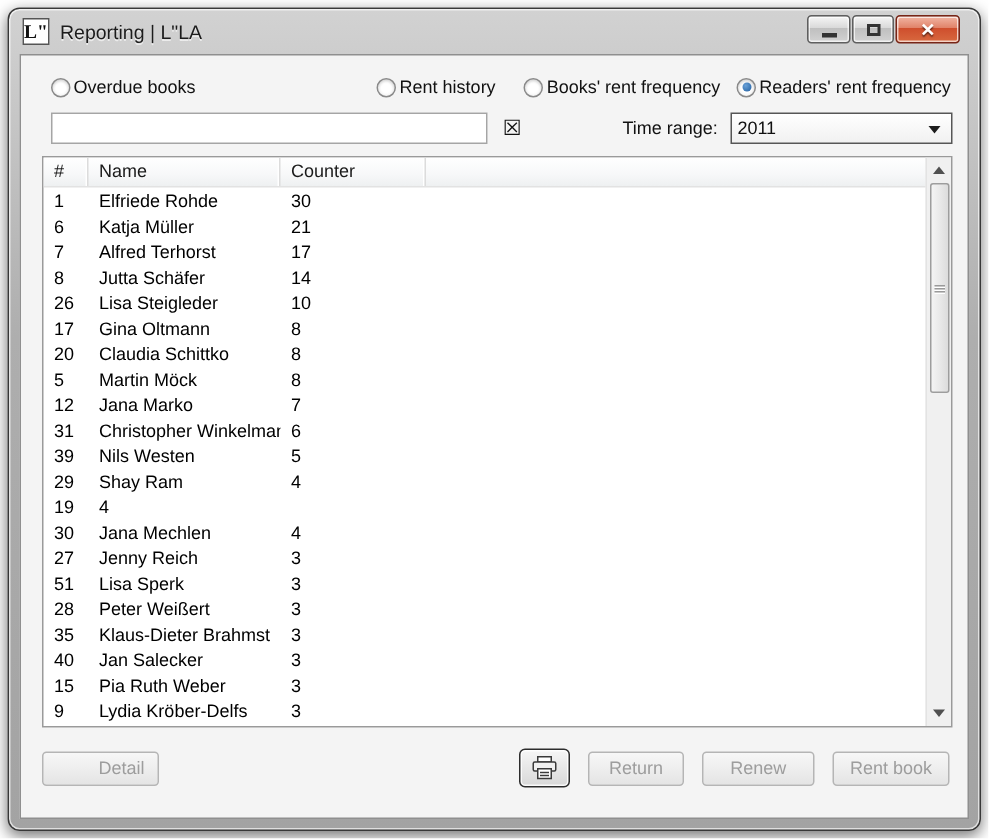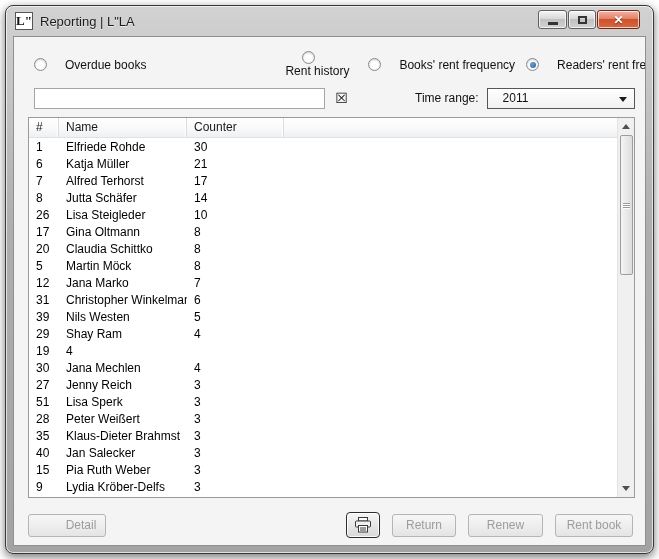--- a/index.html
+++ b/index.html
@@ -41,48 +41,48 @@
 
   
   .client {
     flex:1; background:#f4f4f4; border:1px solid #8f8f8f;
     display:flex; flex-direction:column; overflow:hidden;
   }
 
   
   .radio-row { display:flex; align-items:center; margin:14px 0 0 20px; font-size:12px; color:#111; }
   .radio-item { display:flex; align-items:center; cursor:default; }
-  .radio-item .rlabel { margin-left:18px; white-space:nowrap; }
+  .radio-item .rlabel { margin-left:2px; white-space:nowrap; }
   .radio-circle {
     width:13px; height:13px; border-radius:50%;
     border:1px solid #8a8a8a; background:radial-gradient(#fff 40%, #ededed);
     box-shadow: inset 0 1px 2px rgba(0,0,0,.15);
     display:flex; align-items:center; justify-content:center; flex:none;
   }
   .radio-dot { width:6px; height:6px; border-radius:50%; background:radial-gradient(circle at 35% 35%, #6aa1d8, #1f5d9e); display:none; }
   .radio-item[data-checked="true"] .radio-dot { display:block; }
-  #radio-1 { margin-left:121px;flex-direction:column; }
+  #radio-1 { margin-left:121px; }
   #radio-2 { margin-left:19px; }
   #radio-3 { margin-left:11px; }
 
   
   .filter-row { display:flex; align-items:center; margin:9px 10px 0 20px; height:22px; font-size:12px; }
   .search-input {
     width:291px; height:21px; border:1px solid #a5a5a5; background:#fff;
     font-family:"Liberation Sans", sans-serif; font-size:12px; padding:0 4px; outline:none;
   }
   .clear-btn {
     width:17px; height:17px; margin-left:8px; background:transparent; border:none;
     font-size:14px; line-height:16px; color:#111; text-align:center; cursor:default; padding:0;
   }
   .tr-label { margin-left:65px; color:#111; }
   .combo {
     margin-left:8px; flex:1; height:21px; border:1px solid #565656;
     background:linear-gradient(#ffffff,#f1f1f1);
-    display:flex; align-items:center; padding:0 15px; position:relative; cursor:default;
+    display:flex; align-items:center; padding:0 4px; position:relative; cursor:default;
   }
   .combo-value { font-size:12px; color:#111; }
   .combo-arrow {
     position:absolute; right:7px; top:8px; width:0; height:0;
     border-left:4px solid transparent; border-right:4px solid transparent; border-top:5px solid #1c1c1c;
   }
 
   
   .table-wrap {
     margin:8px 10px 0 14px; border:1px solid #9a9a9a; background:#fff;

